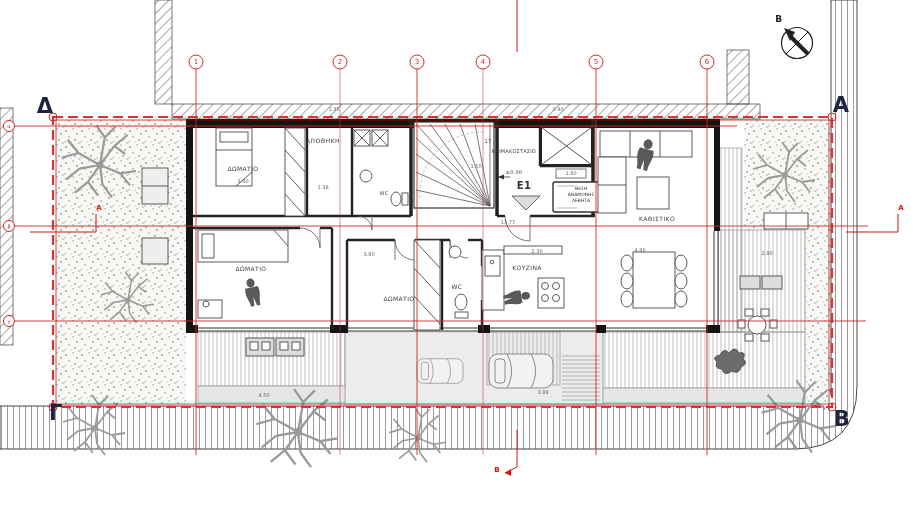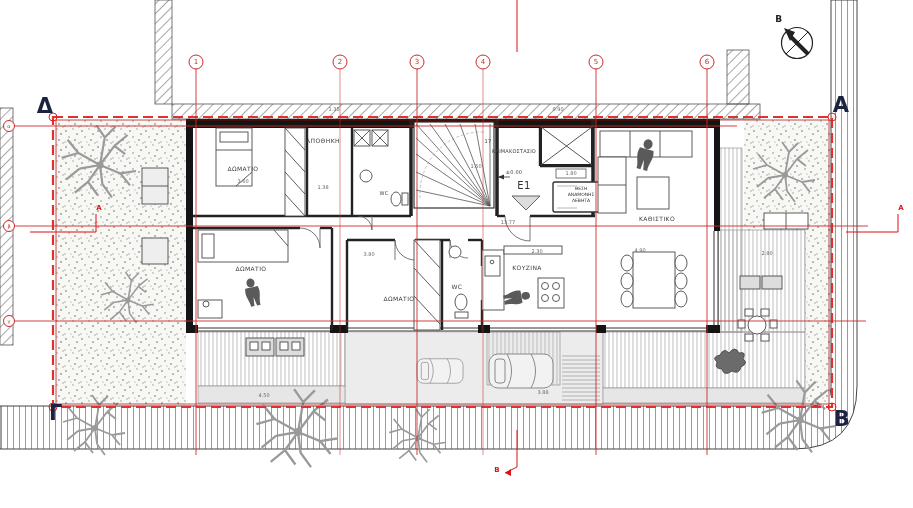--- a/index.html
+++ b/index.html
@@ -13,21 +13,21 @@
   .dim{position:absolute;transform:translate(-50%,-50%);font-size:5px;color:#666;
        white-space:nowrap;line-height:1;}
   .corner{font-size:21px;font-weight:bold;color:#1b2340;}
   .gcirc{position:absolute;width:13px;height:13px;border:1.2px solid #c92a2a;border-radius:50%;
          color:#c92a2a;font-size:7px;display:flex;align-items:center;justify-content:center;
          transform:translate(-50%,-50%);background:#fff;line-height:1;}
   .rcirc{position:absolute;width:10px;height:10px;border:1px solid #c92a2a;border-radius:50%;
          color:#c92a2a;font-size:5px;display:flex;align-items:center;justify-content:center;
          transform:translate(-50%,-50%);background:#fff;line-height:1;}
   .sec{position:absolute;transform:translate(-50%,-50%);color:#d11;font-size:7px;font-weight:bold;line-height:1;}
-  .e1{font-size:10px;font-weight:normal;color:#333;}
+  .e1{font-size:10px;font-weight:bold;color:#333;}
   .northlbl{font-size:9px;font-weight:bold;color:#222;}
   .boiler{font-size:4.5px;transform:translate(-50%,0);text-align:center;color:#333;}
 </style>
 </head>
 <body>
 
 <div id="stage">
 
 <svg width="913" height="508" viewBox="0 0 913 508">
 <defs>

